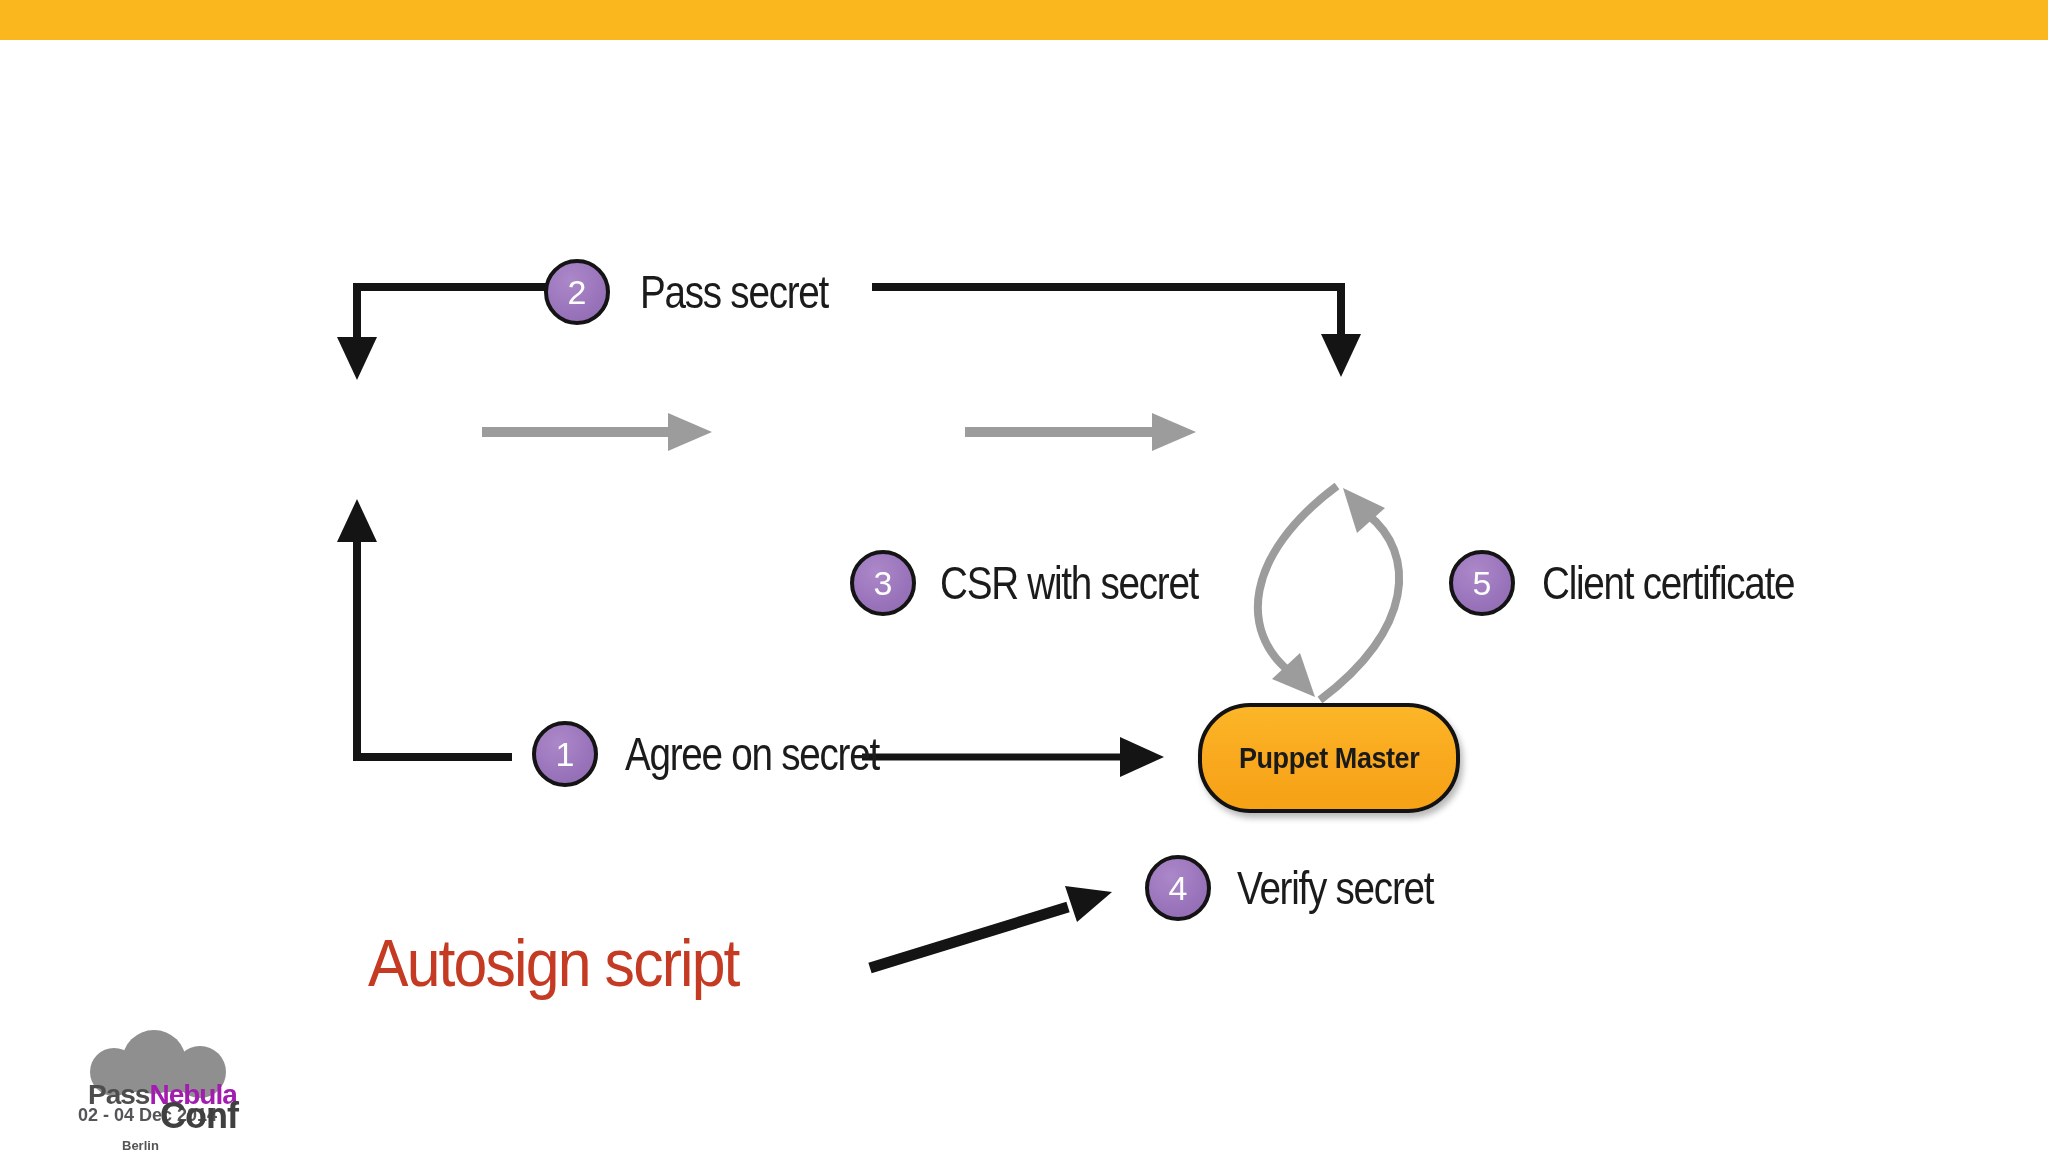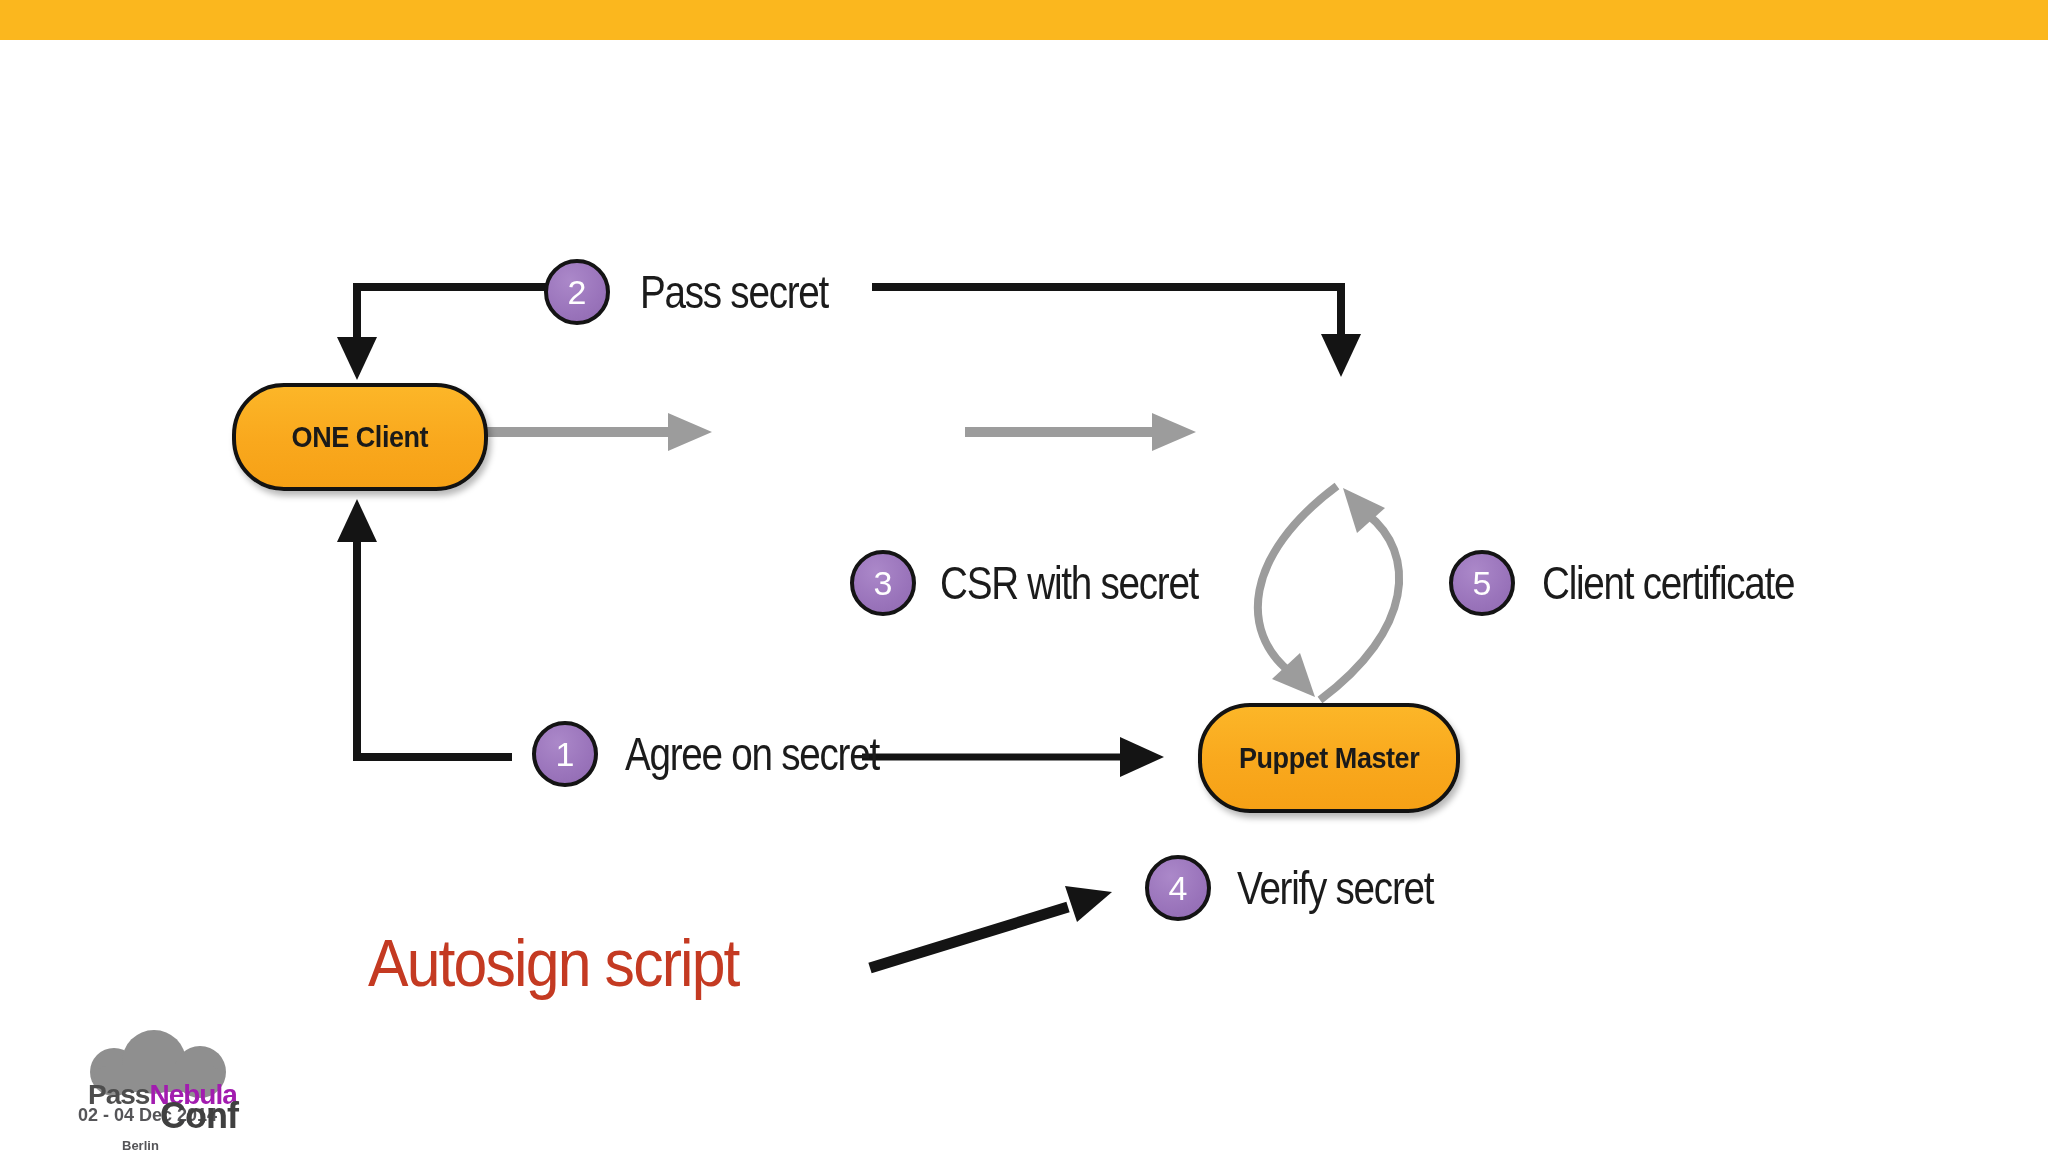--- a/index.html
+++ b/index.html
@@ -100,23 +100,20 @@
     <path d="M 1337 486 C 1243 556 1240 632 1290 672" stroke="#9c9c9c" stroke-width="8" fill="none"></path>
     <polygon points="1315,697 1272,679 1300,653" fill="#9c9c9c"></polygon>
 
     <path d="M 1320 700 C 1414 630 1417 553 1367 514" stroke="#9c9c9c" stroke-width="8" fill="none"></path>
     <polygon points="1343 488, 1385 508, 1357 533" fill="#9c9c9c"></polygon>
 
     <line x1="870" y1="968" x2="1068" y2="907" stroke="#141414" stroke-width="11"></line>
     <polygon points="1112,892 1077,922 1065,886" fill="#141414"></polygon>
   </svg>
 
-  <div class="node-box" id="box-one-client">
-    <span class="bx-label">ONE Client</span>
-  </div>
   <div class="node-box" id="box-puppet">
     <span class="bx-label">Puppet Master</span>
   </div>
 
   <div class="step-circle" id="circle-1">
     <span>1</span>
   </div>
   <div class="step-circle" id="circle-2">
     <span>2</span>
   </div>

